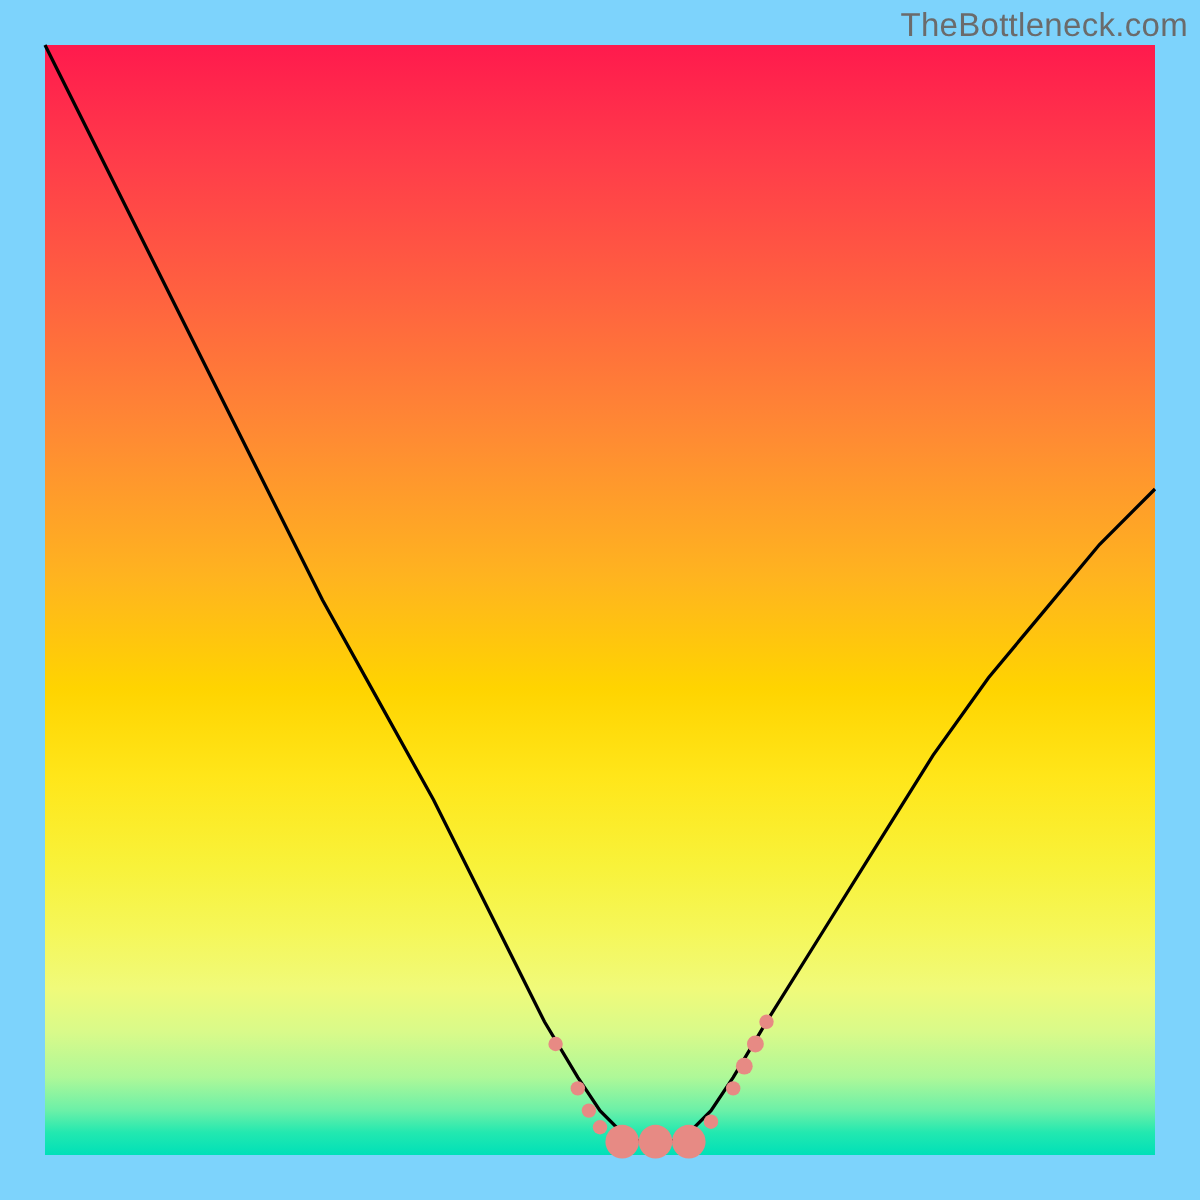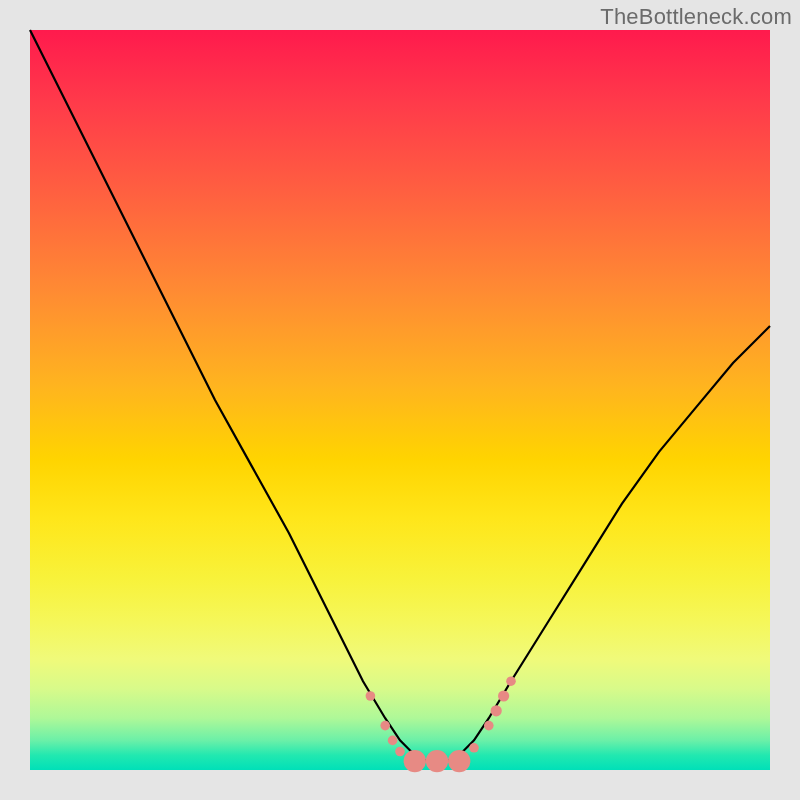--- a/index.html
+++ b/index.html
@@ -9,21 +9,21 @@
     height: 800px;
     background: #000;
     font-family: Arial, Helvetica, sans-serif;
   }
   .frame {
     position: absolute;
     top: 0;
     left: 0;
     width: 800px;
     height: 800px;
-    background: #e5e5e5;
+    background: #7dd3fc;
     text-decoration: underline;
   }
   .plot-area {
     position: absolute;
     top: 30px;
     left: 30px;
     width: 740px;
     height: 740px;
     background: linear-gradient(to bottom,
       #ff1a4d 0%,

